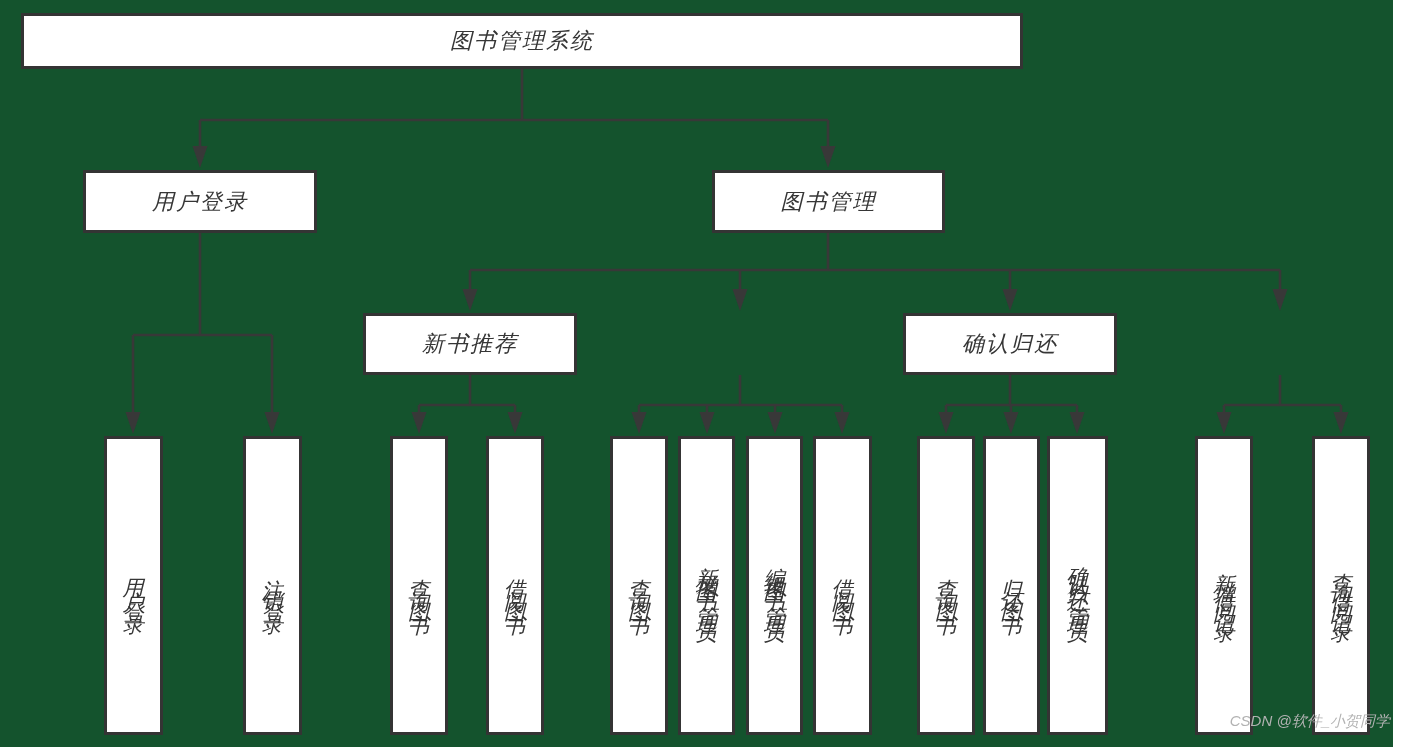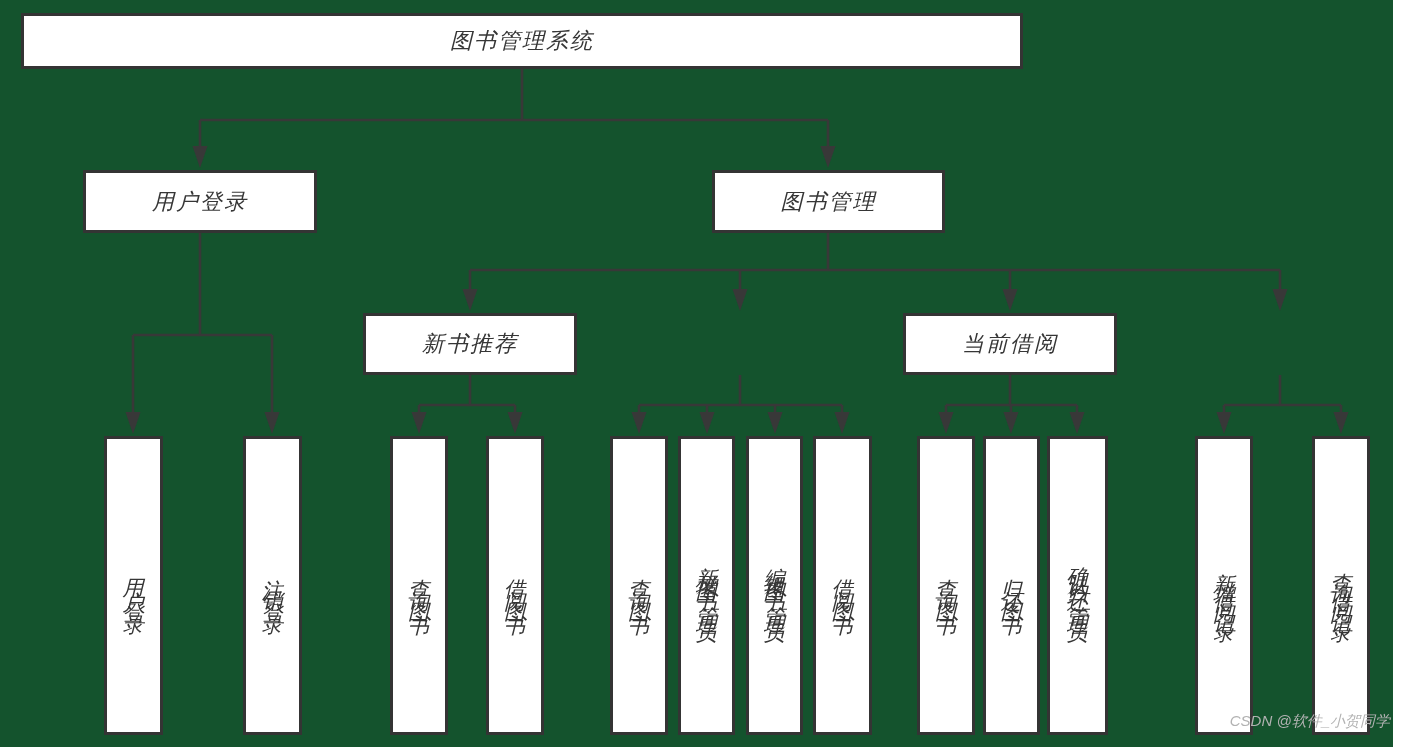--- a/index.html
+++ b/index.html
@@ -78,21 +78,21 @@
     <span class="lbl">用户登录</span>
   </div>
   <div class="box h" style="left:712px;top:170px;width:233px;height:63px">
     <span class="lbl">图书管理</span>
   </div>
 
   <div class="box h" style="left:363px;top:313px;width:214px;height:62px">
     <span class="lbl">新书推荐</span>
   </div>
   <div class="box h" style="left:903px;top:313px;width:214px;height:62px">
-    <span class="lbl">当前借阅</span>
+    <span class="lbl">确认归还</span>
   </div>
 
   <div class="box v" style="left:104px;top:436px;width:59px;height:299px">
     <span class="lbl">用户登录</span>
   </div>
   <div class="box v" style="left:243px;top:436px;width:59px;height:299px">
     <span class="lbl">注销登录</span>
   </div>
   <div class="box v" style="left:390px;top:436px;width:58px;height:299px">
     <span class="lbl">查询图书</span>

